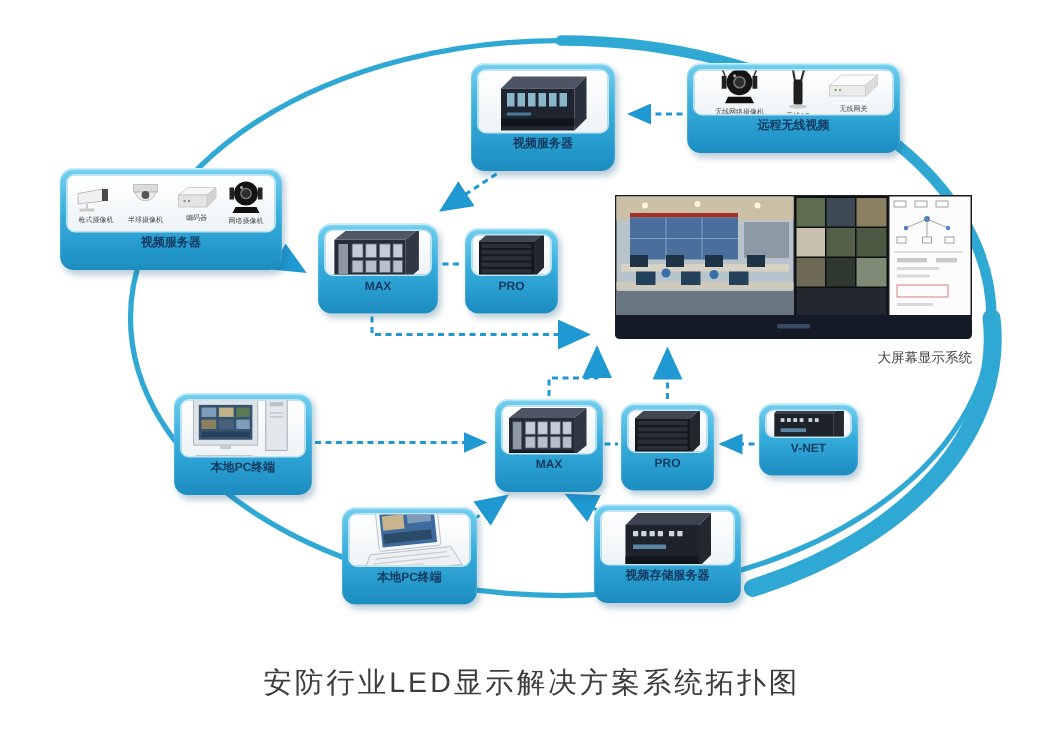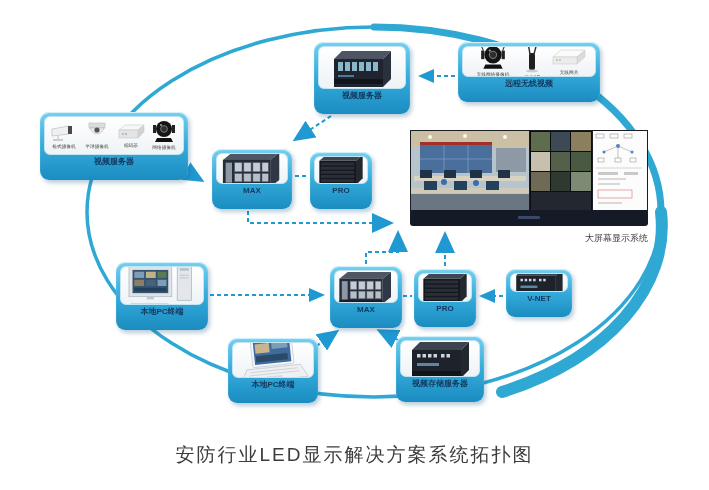--- a/index.html
+++ b/index.html
@@ -356,21 +356,21 @@
           <polygon points="8,38 76,38 84,54 0,54" fill="#eef0f3" stroke="#b9c0c8" stroke-width="0.8"></polygon>
           <line x1="12" y1="42" x2="72" y2="42" stroke="#c8cdd4"></line>
           <line x1="10" y1="46" x2="74" y2="46" stroke="#c8cdd4"></line>
           <rect x="32" y="49" width="20" height="3" fill="#d8dce2"></rect>
         </g>
       </svg>
     </div>
     <div class="nlabel">本地PC终端</div>
   </div>
 
-  <div class="node" style="left:396px;top:336px;width:88px;height:66px">
+  <div class="node" style="left:396px;top:336px;width:98px;height:66px">
     <div class="panel">
       <svg width="68" height="44" viewBox="0 0 66 44">
         <polygon points="5,13 54,13 62,5 13,5" fill="#3c434e"></polygon>
         <polygon points="54,13 62,5 62,33 54,41" fill="#23282f"></polygon>
         <rect x="5" y="13" width="49" height="28" fill="#1d222b"></rect>
         <rect x="10" y="17" width="3.5" height="3.5" fill="#cdd6de"></rect>
           <rect x="15.5" y="17" width="3.5" height="3.5" fill="#cdd6de"></rect>
         <rect x="21" y="17" width="3.5" height="3.5" fill="#cdd6de"></rect>
           <rect x="26.5" y="17" width="3.5" height="3.5" fill="#cdd6de"></rect>
         <rect x="34" y="17" width="3.5" height="3.5" fill="#cdd6de"></rect>

